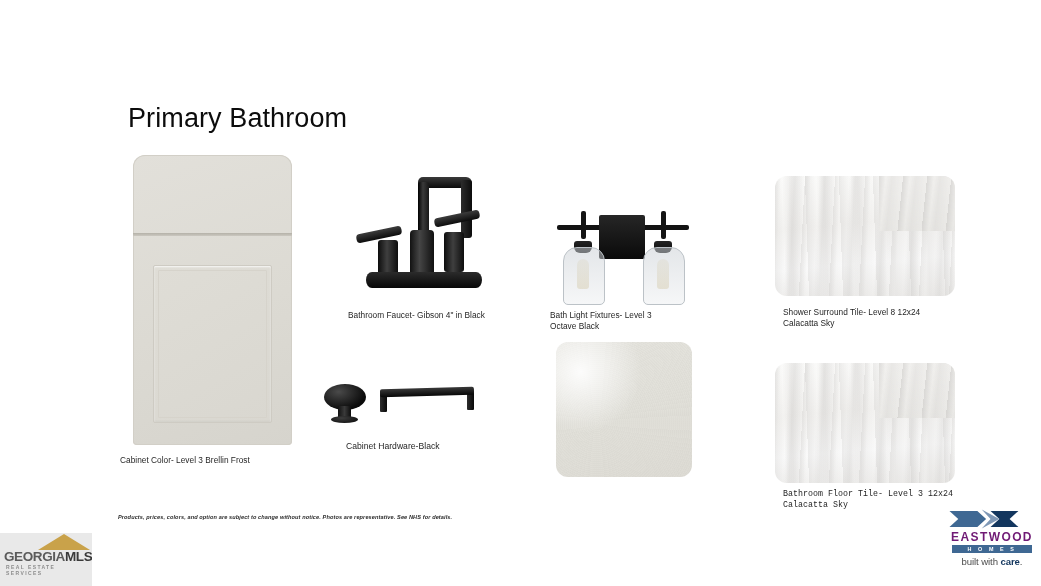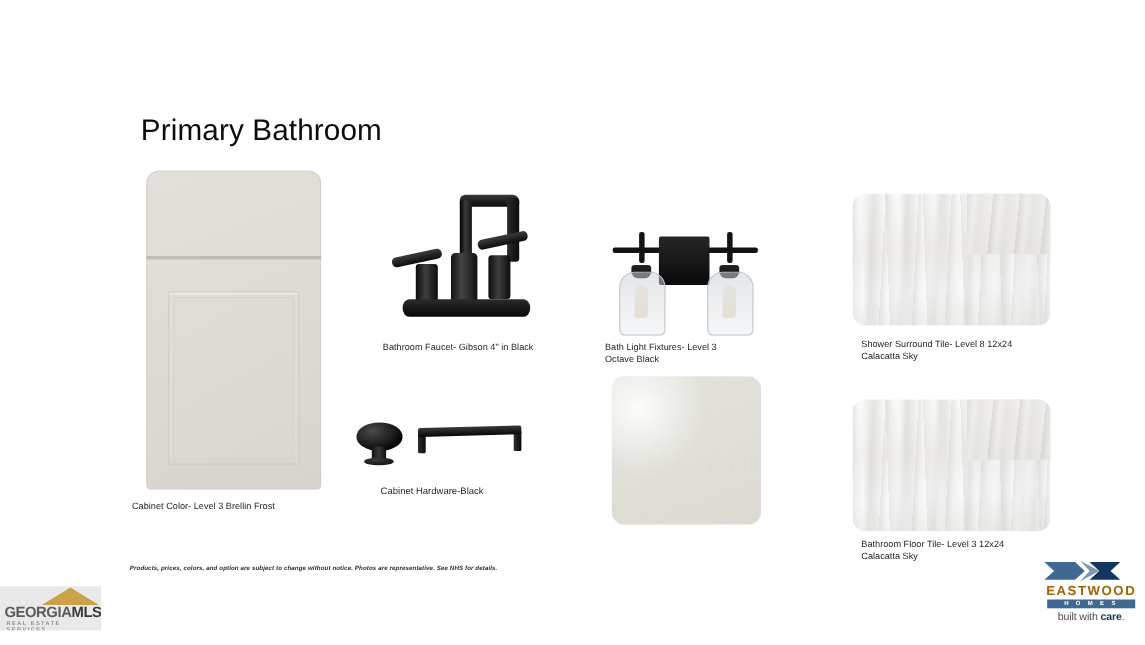--- a/index.html
+++ b/index.html
@@ -322,21 +322,21 @@
     top: 508px;
     width: 92px;
     height: 62px;
     text-align: center;
   }
   .ew-mark { height: 22px; display: block; margin: 0 auto; }
   .ew-name {
     font-size: 12px;
     font-weight: bold;
     letter-spacing: 1.4px;
-    color: #a16207;
+    color: #701a75;
     line-height: 13px;
     margin-top: 1px;
   }
   .ew-sub {
     font-size: 5.4px;
     font-weight: bold;
     letter-spacing: 2.6px;
     color: #ffffff;
     background: #3f6893;
     line-height: 8px;
@@ -350,21 +350,21 @@
     letter-spacing: -0.1px;
   }
   .ew-tag b { color: #13365e; }
 
   
   .gamls {
     position: absolute;
     left: 0;
     top: 533px;
     width: 92px;
-    height: 40px;
+    height: 53px;
     background: #e9e9e9;
     overflow: hidden;
   }
   .gamls-roof {
     position: absolute;
     right: 2px;
     top: 1px;
     width: 0;
     height: 0;
     border-left: 26px solid transparent;
@@ -447,21 +447,21 @@
 
   <div class="sample marble" style="left:775px; top:176px; width:180px; height:120px;">
     <div class="vein-block"></div>
   </div>
   <div class="caption" style="left:783px; top:307px; width:220px;">Shower Surround Tile-  Level 8 12x24
 Calacatta Sky</div>
 
   <div class="sample marble" style="left:775px; top:363px; width:180px; height:120px;">
     <div class="vein-block"></div>
   </div>
-  <div class="caption" style="left:783px; top:489px; width:220px;">Bathroom Floor Tile- Level 3 12x24
+  <div class="caption" style="left:783px; top:489px; width:220px;font-family:Liberation Mono, monospace;">Bathroom Floor Tile- Level 3 12x24
 Calacatta Sky</div>
 
   <div class="disclaimer">Products, prices, colors, and option are subject to change without notice. Photos are representative. See NHS for details.</div>
 
   <div class="eastwood">
     <svg class="ew-mark" viewBox="0 0 120 30">
       <path d="M2 4 L40 4 L52 15 L40 26 L2 26 L14 15 Z" fill="#3f6893"></path>
       <path d="M58 4 L96 4 L84 15 L96 26 L58 26 L70 15 Z" fill="#13365e"></path>
       <path d="M46 2 L70 15 L46 28 L58 15 Z" fill="#7e97b5"></path>
     </svg>

